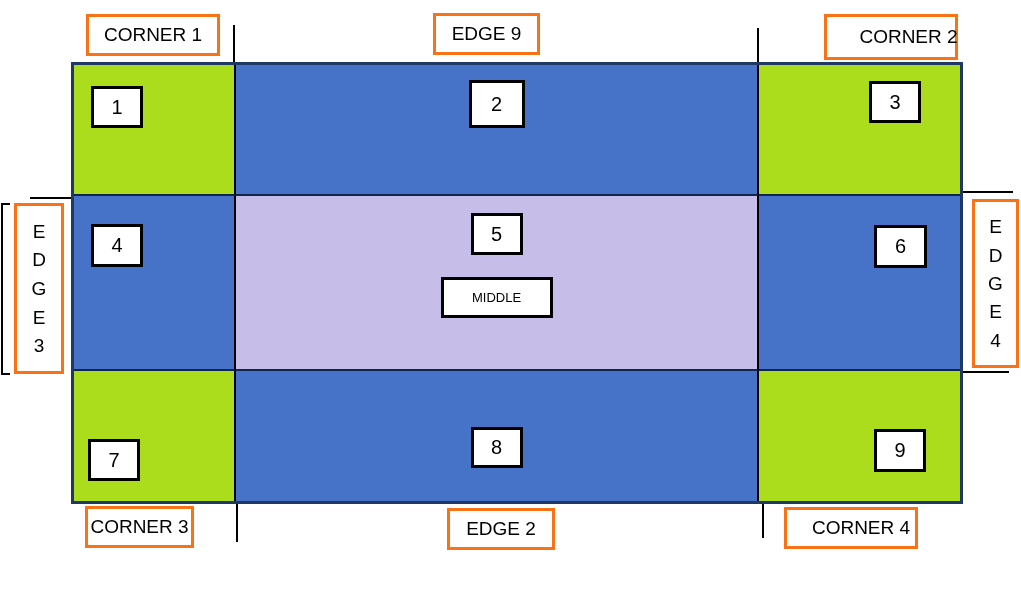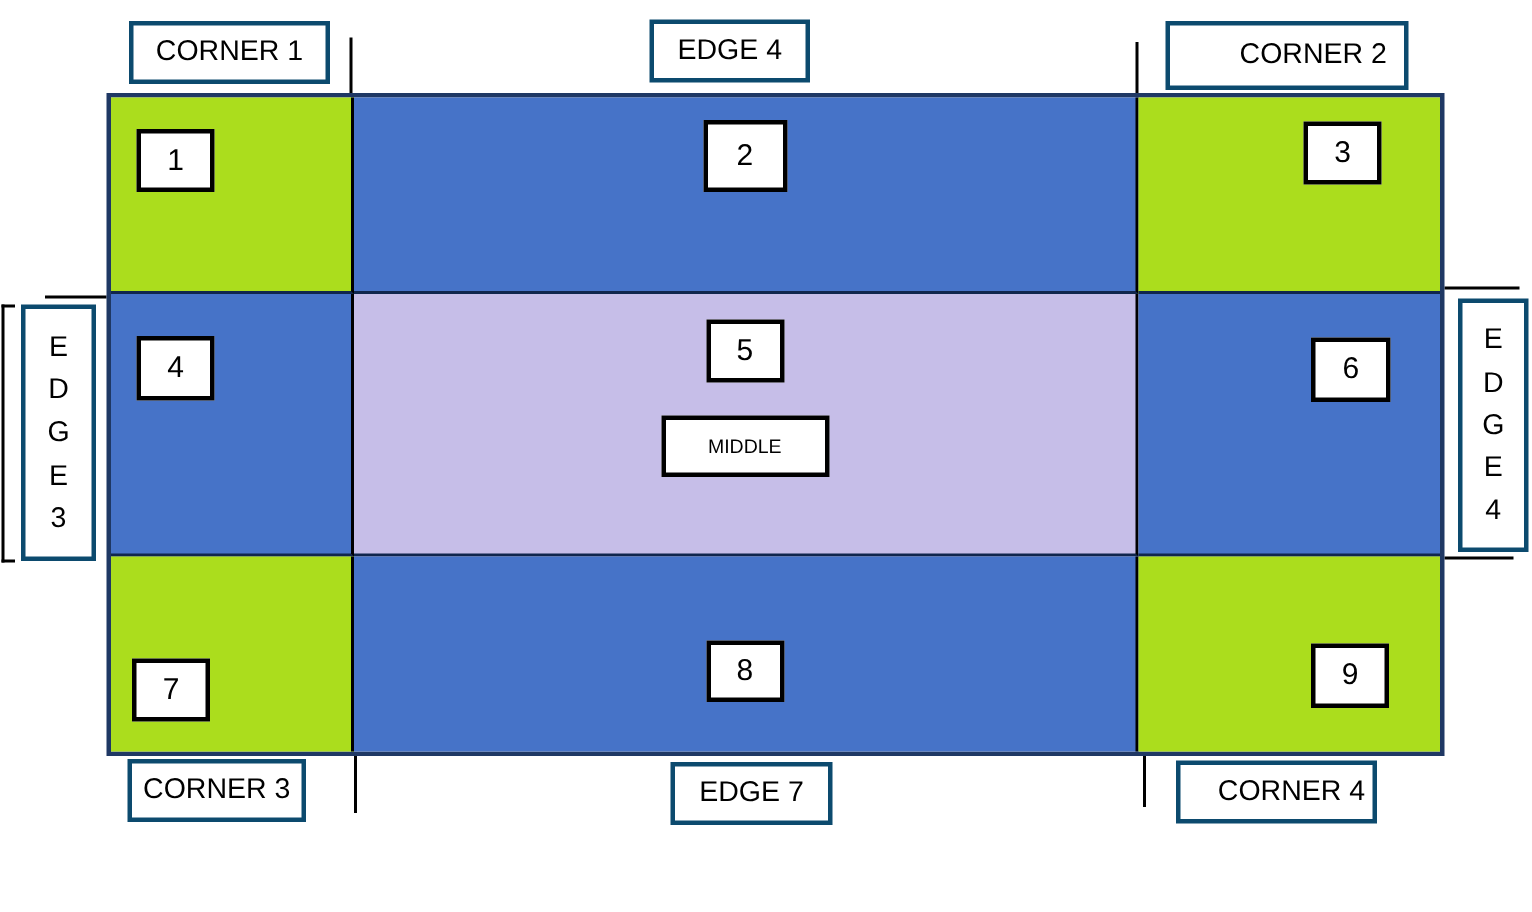--- a/index.html
+++ b/index.html
@@ -49,31 +49,31 @@
   .nb-6 { right: 33px; top: 29px; width: 53px;  height: 43px; }
   .nb-7 { left: 14px;  top: 68px; width: 52px;  height: 42px; }
   .nb-8 { left: 50%; transform: translateX(-50%); top: 56px; width: 52px; height: 41px; }
   .nb-9 { right: 34px; top: 58px; width: 52px;  height: 43px; }
 
   
   .labelbox {
     position: absolute;
     box-sizing: border-box;
     background: #ffffff;
-    border: 3px solid #0c4a6e;
+    border: 3px solid #f97316;
     display: flex;
     align-items: center;
     justify-content: center;
     font-size: 19px;
     white-space: nowrap;
   }
   .lb-corner1 { left: 86px;  top: 14px;  width: 134px; height: 42px; }
   .lb-edge1   { left: 433px; top: 13px;  width: 107px; height: 42px; }
-  .lb-corner2 { left: 777px; top: 14px;  width: 162px; height: 46px; padding-left: 35px; }
-  .lb-corner3 { left: 85px;  top: 506px; width: 119px; height: 42px; }
+  .lb-corner2 { left: 824px; top: 14px;  width: 134px; height: 46px; padding-left: 35px; }
+  .lb-corner3 { left: 85px;  top: 506px; width: 109px; height: 42px; }
   .lb-edge2   { left: 447px; top: 508px; width: 108px; height: 42px; }
   .lb-corner4 { left: 784px; top: 507px; width: 134px; height: 42px; padding-left: 20px; }
   .lb-edge3   { left: 14px;  top: 203px; width: 50px;  height: 171px; }
   .lb-edge4   { left: 972px; top: 199px; width: 47px;  height: 169px; }
   .vertical {
     flex-direction: column;
     justify-content: space-evenly;
     padding: 6px 0;
     font-size: 19px;
     line-height: 1;
@@ -98,40 +98,40 @@
     border-bottom: 2px solid #000000;
     background: transparent;
   }
 </style>
 </head>
 <body>
 
 <div class="canvas">
 
   <div class="labelbox lb-corner1">CORNER 1</div>
-  <div class="labelbox lb-edge1">EDGE 4</div>
+  <div class="labelbox lb-edge1">EDGE 9</div>
   <div class="labelbox lb-corner2">CORNER 2</div>
 
   <div class="labelbox vertical lb-edge3">
     <span>E</span>
     <span>D</span>
     <span>G</span>
     <span>E</span>
     <span>3</span>
   </div>
   <div class="labelbox vertical lb-edge4">
     <span>E</span>
     <span>D</span>
     <span>G</span>
     <span>E</span>
     <span>4</span>
   </div>
 
   <div class="labelbox lb-corner3">CORNER 3</div>
-  <div class="labelbox lb-edge2">EDGE 7</div>
+  <div class="labelbox lb-edge2">EDGE 2</div>
   <div class="labelbox lb-corner4">CORNER 4</div>
 
   <div class="tick tick-top-left"></div>
   <div class="tick tick-top-right"></div>
   <div class="tick tick-bottom-left"></div>
   <div class="tick tick-bottom-right"></div>
   <div class="tick tick-left-h"></div>
   <div class="tick tick-right-h-top"></div>
   <div class="tick tick-right-h-bot"></div>
   <div class="bracket-left"></div>

